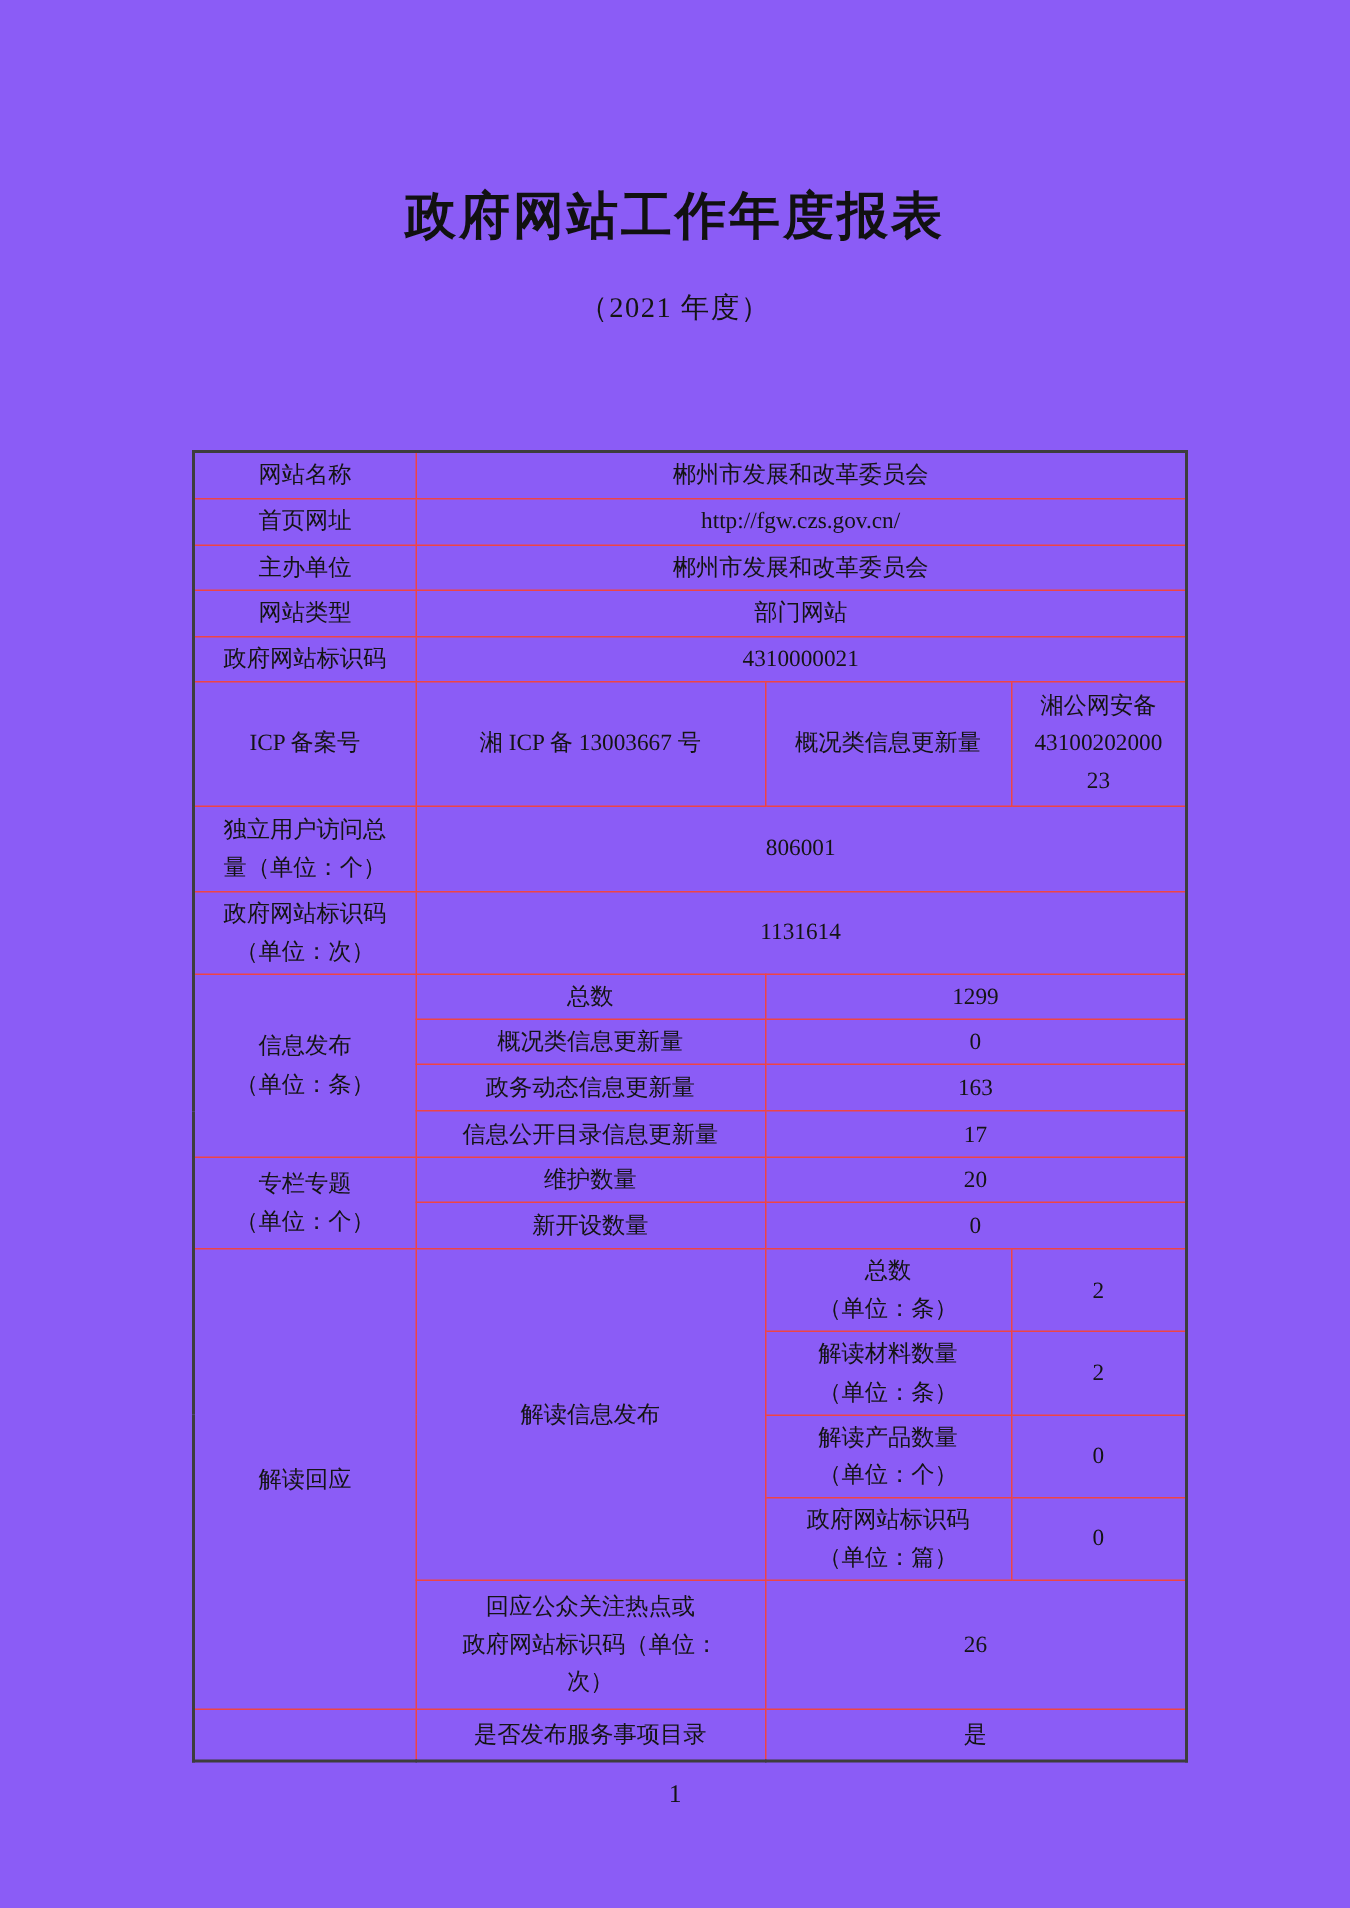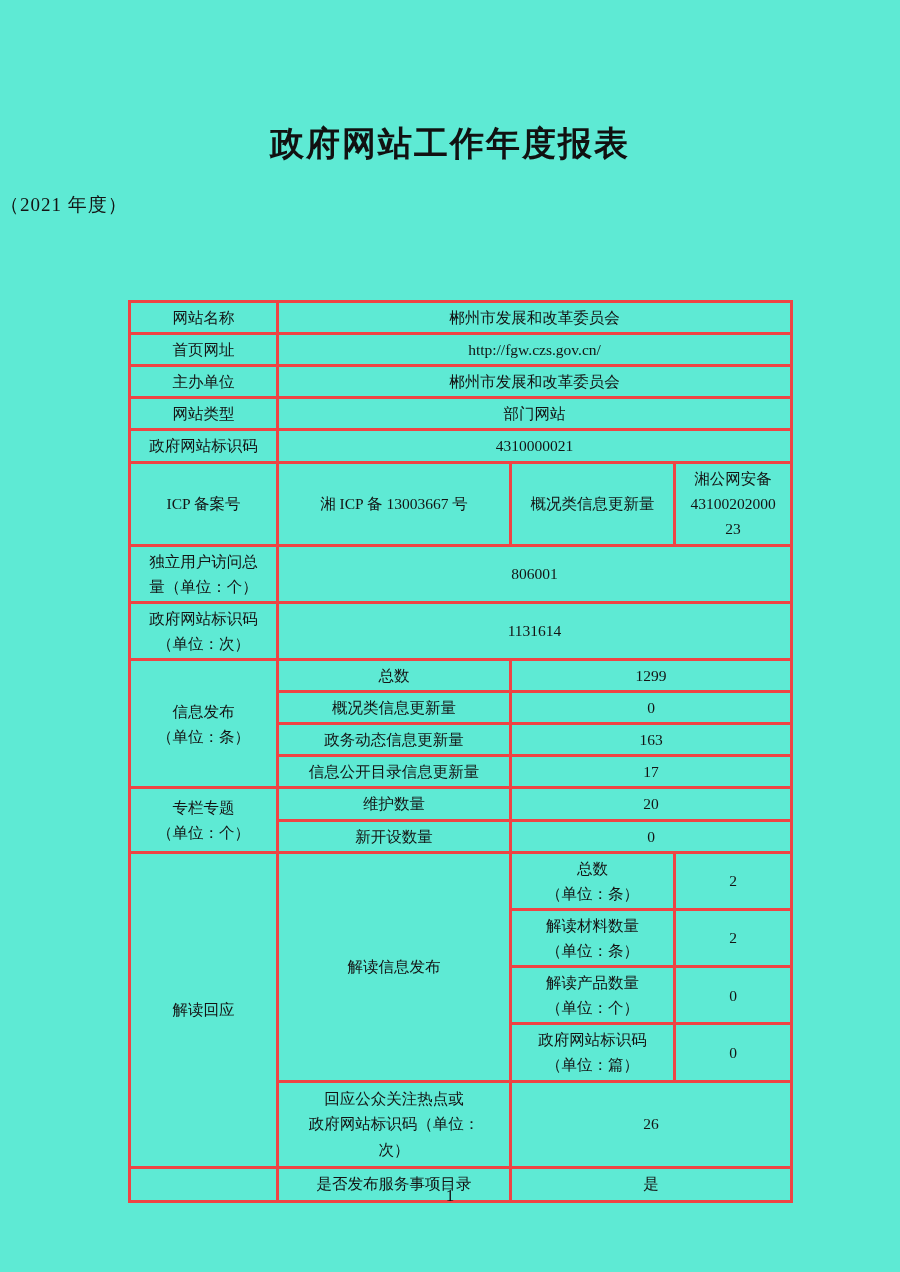--- a/index.html
+++ b/index.html
@@ -2,44 +2,44 @@
 <html><head>
 <meta charset="utf-8">
 <style>
   * { box-sizing: border-box; }
   html, body { margin: 0; padding: 0; background: #ffffff; }
   body {
     width: 900px; height: 1272px;
     font-family: "Liberation Serif", "DejaVu Serif", serif;
     color: #141414;
   }
-  .page { position: relative; width: 900px; height: 1272px; background: #5eead4; overflow: hidden; }
+  .page { position: relative; width: 900px; height: 1272px; background: #8b5cf6; overflow: hidden; }
 
   .title {
     position: absolute; top: 121px; left: 0; width: 100%;
     margin: 0; text-align: center;
     font-family: "Liberation Sans", "DejaVu Sans", sans-serif;
     font-weight: 700; font-size: 34px; letter-spacing: 2px; color: #111;
   }
   .subtitle {
     position: absolute; top: 192px; left: 0; width: 100%;
-    text-align: left; font-size: 19px; letter-spacing: 1px;
+    text-align: center; font-size: 19px; letter-spacing: 1px;
   }
   .filing {
     position: absolute; top: 271px; left: 128px;
     font-size: 17px; font-weight: 700; letter-spacing: 0.5px;
   }
 
   table.report {
     position: absolute; top: 300px; left: 128px;
     width: 662px; border-collapse: collapse; table-layout: fixed;
     border: 2px solid #3d3d3d;
   }
   table.report td {
-    border: 3px solid #ef4444;
+    border: 1px solid #ef4444;
     text-align: center; vertical-align: middle;
     font-size: 15.5px; line-height: 1.62;
     padding: 2px 4px;
     white-space: pre-line;
     overflow: hidden;
     margin-left: 36px;
   }
 
   .footer {
     position: absolute; top: 1186px; left: 0; width: 100%;

